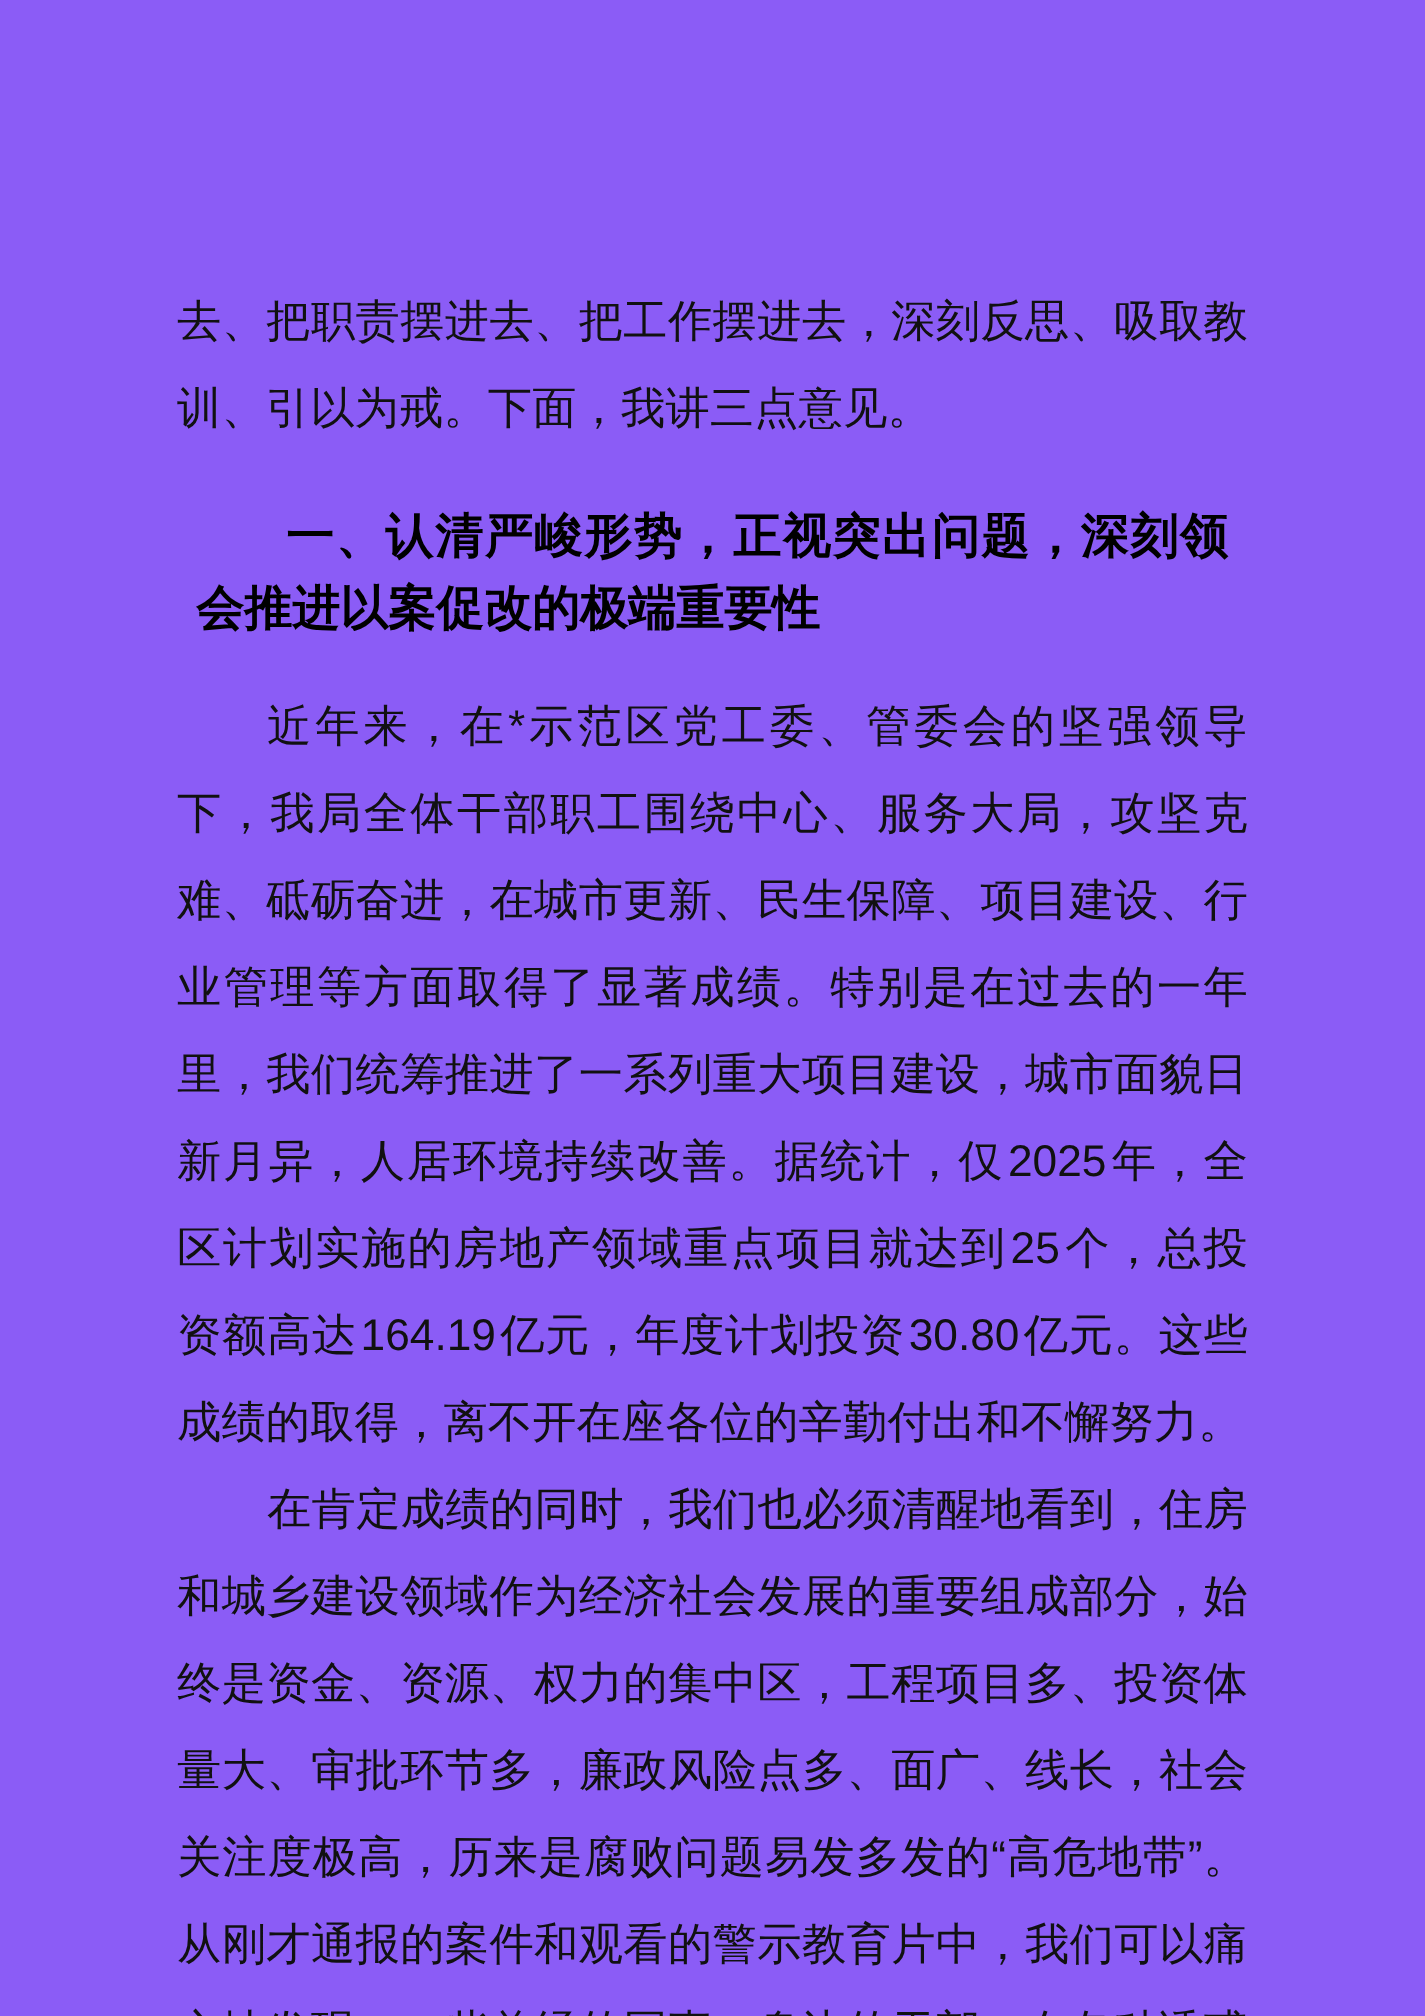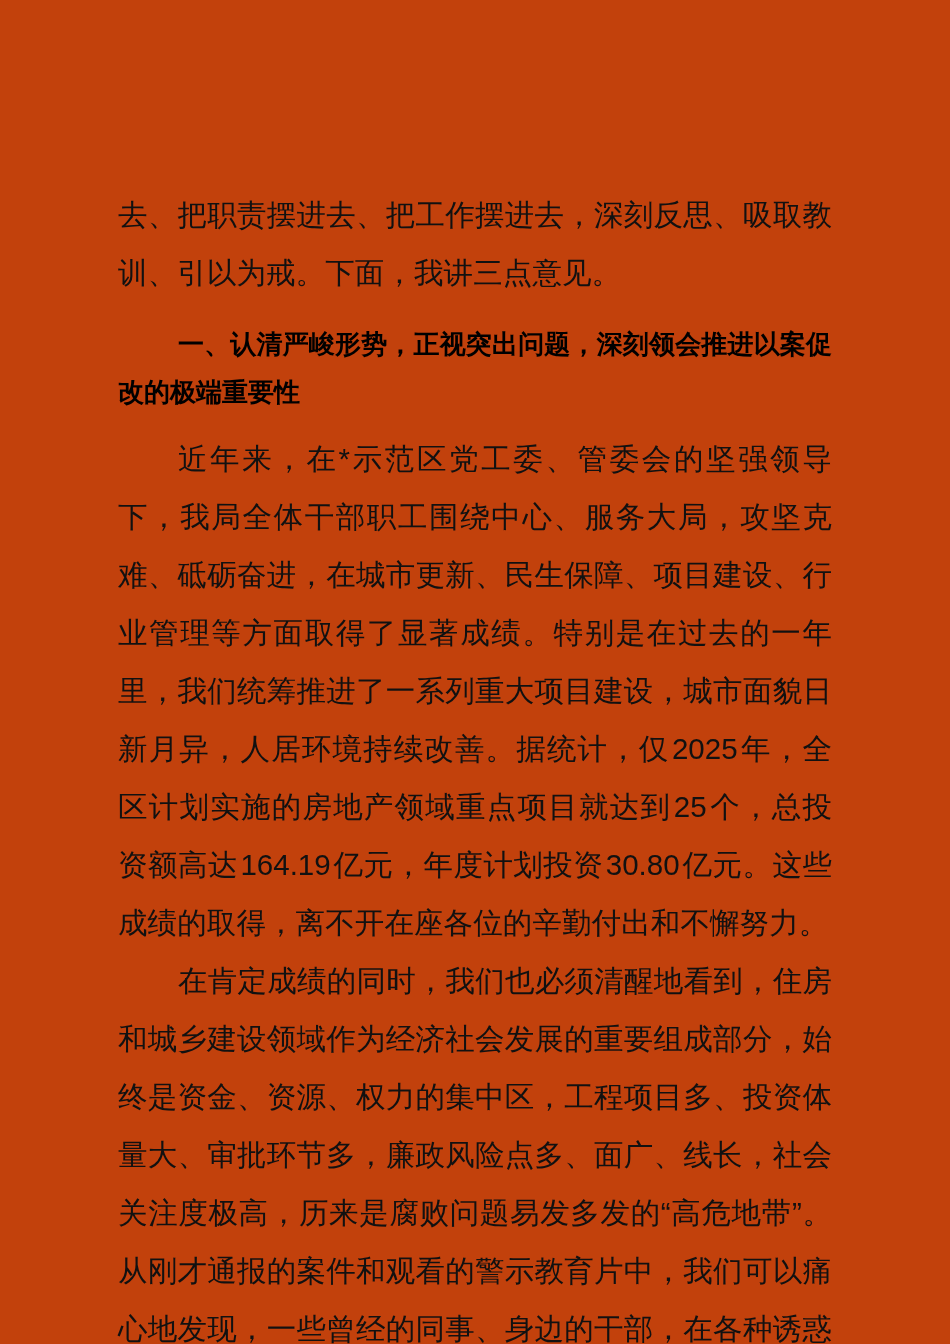--- a/index.html
+++ b/index.html
@@ -10,21 +10,21 @@
   body {
     font-family: "Liberation Sans", "DejaVu Sans", sans-serif;
     color: #000000;
     -webkit-font-smoothing: antialiased;
   }
 
   #page {
     position: relative;
     width: 950px;
     height: 1344px;
-    background: #c2410c;
+    background: #8b5cf6;
     overflow: hidden;
     box-sizing: border-box;
   }
 
   
   #text-column {
     position: absolute;
     left: 118px;
     top: 186px;
     width: 714px;
@@ -46,22 +46,22 @@
     text-indent: 0;
   }
 
   
   .para.indent {
     text-indent: 60px;
   }
 
   
   .heading {
-    margin: 0;
-    font-size: 26px;
+    margin: 13px;
+    font-size: 32px;
     line-height: 48px;
     font-weight: bold;
     text-indent: 60px;
     text-align: justify;
     text-justify: inter-ideograph;
     word-break: break-all;
     color: #000000;
   }
 
   

